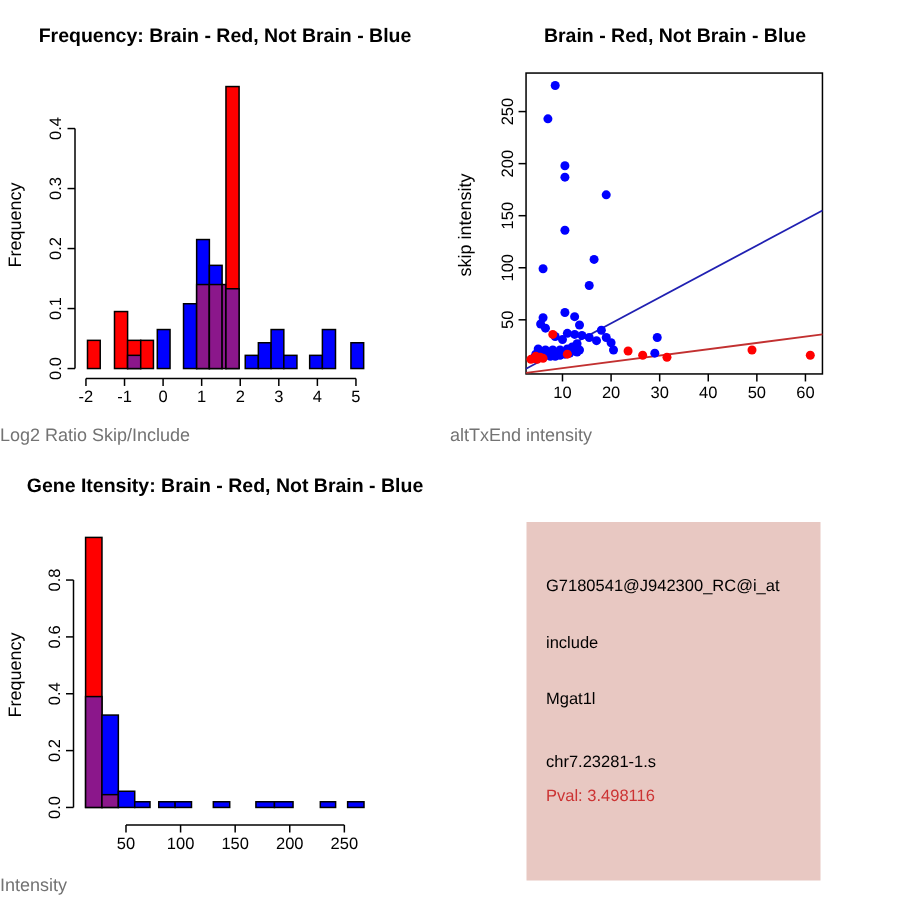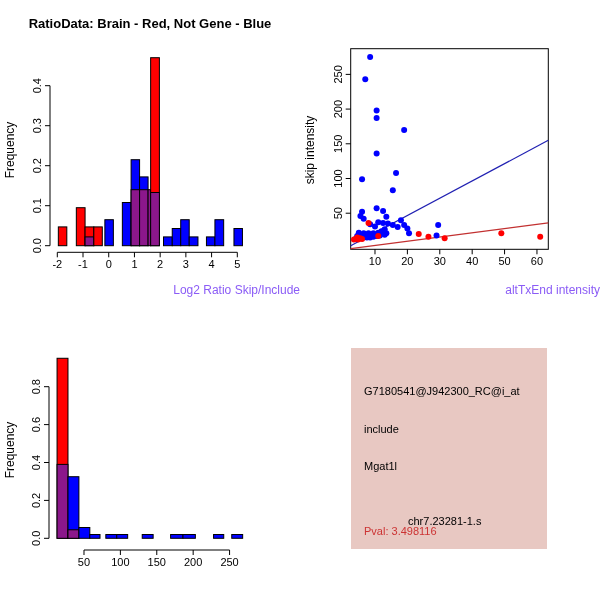--- a/index.html
+++ b/index.html
@@ -5,34 +5,34 @@
   html,body{margin:0;padding:0;background:#ffffff;}
   #canvas{position:relative;width:600px;height:600px;background:#ffffff;overflow:hidden;
           font-family:"Liberation Sans",sans-serif;}
   .panel{position:absolute;width:300px;height:300px;}
   #p1{left:0;top:0;} #p2{left:300px;top:0;} #p3{left:0;top:300px;} #p4{left:300px;top:300px;}
   .panel svg{position:absolute;left:0;top:0;}
   .title{position:absolute;top:16px;left:0;width:100%;text-align:center;
          font-size:13px;font-weight:bold;color:#000;white-space:nowrap;}
   .ylab{position:absolute;left:10px;top:150px;transform:translate(-50%,-50%) rotate(-90deg);
         font-size:12px;color:#000;white-space:nowrap;}
-  .xlab{position:absolute;top:283px;left:0;width:100%;text-align:right;font-size:12px;color:#8b5cf6;}
+  .xlab{position:absolute;top:283px;left:0;width:100%;text-align:left;font-size:12px;color:#737373;}
   svg text{font-family:"Liberation Sans",sans-serif;font-size:11px;fill:#000;}
-  .infobox{position:absolute;left:51px;top:48px;width:196px;height:201px;}
+  .infobox{position:absolute;left:51px;top:48px;width:196px;height:239px;}
   .iline{position:absolute;left:13px;font-size:11px;white-space:nowrap;}
   .iline:nth-child(1){top:37px;} .iline:nth-child(2){top:75px;} .iline:nth-child(3){top:112px;}
-  .iline:nth-child(4){top:167px;margin-left:44px;} .iline:nth-child(5){top:177px;}
+  .iline:nth-child(4){top:154px;} .iline:nth-child(5){top:177px;}
 </style>
 </head>
 <body>
 
 <div id="canvas">
 
   <section class="panel" id="p1">
-    <div class="title">RatioData: Brain - Red, Not Gene - Blue</div>
+    <div class="title">Frequency: Brain - Red, Not Brain - Blue</div>
     <div class="ylab">Frequency</div>
     <svg id="plot1" width="300" height="300">
         <line x1="57.3" y1="252.3" x2="237.3" y2="252.3" stroke="#000000"></line>
         <line x1="57.3" y1="252.3" x2="57.3" y2="257.3" stroke="#000000"></line>
         <text x="57.3" y="268.3" text-anchor="middle">-2</text>
         <line x1="83.01428571428572" y1="252.3" x2="83.01428571428572" y2="257.3" stroke="#000000"></line>
         <text x="83.01428571428572" y="268.3" text-anchor="middle">-1</text>
         <line x1="108.72857142857143" y1="252.3" x2="108.72857142857143" y2="257.3" stroke="#000000"></line>
         <text x="108.72857142857143" y="268.3" text-anchor="middle">0</text>
         <line x1="134.44285714285715" y1="252.3" x2="134.44285714285715" y2="257.3" stroke="#000000"></line>
@@ -75,20 +75,21 @@
         <rect x="180.72857142857146" y="219.7" width="8.485714285714266" height="26" fill="#0000FF" stroke="#000000" stroke-width="1"></rect>
         <rect x="189.21428571428572" y="236.89999999999998" width="8.74285714285719" height="8.800000000000011" fill="#0000FF" stroke="#000000" stroke-width="1"></rect>
         <rect x="206.44285714285718" y="236.89999999999998" width="8.485714285714266" height="8.800000000000011" fill="#0000FF" stroke="#000000" stroke-width="1"></rect>
         <rect x="214.92857142857144" y="219.7" width="8.742857142857133" height="26" fill="#0000FF" stroke="#000000" stroke-width="1"></rect>
         <rect x="233.9571428571429" y="228.5" width="8.485714285714266" height="17.19999999999999" fill="#0000FF" stroke="#000000" stroke-width="1"></rect>
       </svg>
     <div class="xlab">Log2 Ratio Skip/Include</div>
   </section>
 
   <section class="panel" id="p2">
+    <div class="title">Brain - Red, Not Brain - Blue</div>
     <div class="ylab">skip intensity</div>
     <svg id="plot2" width="300" height="300">
         <rect x="50.7" y="48.7" width="197.60000000000002" height="200.60000000000002" fill="none" stroke="#000000"></rect>
         <line x1="74.99508196721312" y1="249.3" x2="74.99508196721312" y2="254.3" stroke="#000000"></line>
         <text x="74.99508196721312" y="265.3" text-anchor="middle">10</text>
         <line x1="107.38852459016394" y1="249.3" x2="107.38852459016394" y2="254.3" stroke="#000000"></line>
         <text x="107.38852459016394" y="265.3" text-anchor="middle">20</text>
         <line x1="139.78196721311477" y1="249.3" x2="139.78196721311477" y2="254.3" stroke="#000000"></line>
         <text x="139.78196721311477" y="265.3" text-anchor="middle">30</text>
         <line x1="172.1754098360656" y1="249.3" x2="172.1754098360656" y2="254.3" stroke="#000000"></line>
@@ -169,20 +170,21 @@
         <circle cx="118.72622950819672" cy="234.02941176470588" r="3" fill="#FF0000"></circle>
         <circle cx="128.44426229508198" cy="236.80588235294118" r="3" fill="#FF0000"></circle>
         <circle cx="144.64098360655737" cy="238.19411764705885" r="3" fill="#FF0000"></circle>
         <circle cx="201.32950819672135" cy="233.33529411764707" r="3" fill="#FF0000"></circle>
         <circle cx="240.20163934426233" cy="236.80588235294118" r="3" fill="#FF0000"></circle>
       </svg>
     <div class="xlab">altTxEnd intensity</div>
   </section>
 
   <section class="panel" id="p3">
+    <div class="title">Gene Itensity: Brain - Red, Not Brain - Blue</div>
     <div class="ylab">Frequency</div>
     <svg id="plot3" width="300" height="300">
         <line x1="83.99285714285715" y1="250" x2="229.56428571428572" y2="250" stroke="#000000"></line>
         <line x1="83.99285714285715" y1="250" x2="83.99285714285715" y2="255" stroke="#000000"></line>
         <text x="83.99285714285715" y="266" text-anchor="middle">50</text>
         <line x1="120.3857142857143" y1="250" x2="120.3857142857143" y2="255" stroke="#000000"></line>
         <text x="120.3857142857143" y="266" text-anchor="middle">100</text>
         <line x1="156.77857142857144" y1="250" x2="156.77857142857144" y2="255" stroke="#000000"></line>
         <text x="156.77857142857144" y="266" text-anchor="middle">150</text>
         <line x1="193.17142857142858" y1="250" x2="193.17142857142858" y2="255" stroke="#000000"></line>
@@ -207,20 +209,21 @@
         <rect x="78.89785714285713" y="227.4985" width="10.917857142857159" height="10.801500000000004" fill="#0000FF" stroke="#000000" stroke-width="1"></rect>
         <rect x="89.8157142857143" y="234.51000000000002" width="10.189999999999998" height="3.789999999999992" fill="#0000FF" stroke="#000000" stroke-width="1"></rect>
         <rect x="105.82857142857142" y="234.51000000000002" width="10.917857142857144" height="3.789999999999992" fill="#0000FF" stroke="#000000" stroke-width="1"></rect>
         <rect x="116.74642857142857" y="234.51000000000002" width="10.917857142857144" height="3.789999999999992" fill="#0000FF" stroke="#000000" stroke-width="1"></rect>
         <rect x="142.22142857142856" y="234.51000000000002" width="10.917857142857144" height="3.789999999999992" fill="#0000FF" stroke="#000000" stroke-width="1"></rect>
         <rect x="170.60785714285717" y="234.51000000000002" width="12.37357142857141" height="3.789999999999992" fill="#0000FF" stroke="#000000" stroke-width="1"></rect>
         <rect x="182.98142857142858" y="234.51000000000002" width="12.37357142857141" height="3.789999999999992" fill="#0000FF" stroke="#000000" stroke-width="1"></rect>
         <rect x="213.55142857142857" y="234.51000000000002" width="10.190000000000026" height="3.789999999999992" fill="#0000FF" stroke="#000000" stroke-width="1"></rect>
         <rect x="231.74785714285713" y="234.51000000000002" width="10.917857142857144" height="3.789999999999992" fill="#0000FF" stroke="#000000" stroke-width="1"></rect>
       </svg>
+    <div class="xlab">Intensity</div>
   </section>
 
   <section class="panel" id="p4">
     <div class="infobox" id="infobox" style="background: rgb(232, 200, 194);">
       <div class="iline" style="color: rgb(0, 0, 0);">G7180541@J942300_RC@i_at</div>
       <div class="iline" style="color: rgb(0, 0, 0);">include</div>
       <div class="iline" style="color: rgb(0, 0, 0); text-align: right;">Mgat1l</div>
       <div class="iline" style="color: rgb(0, 0, 0);">chr7.23281-1.s</div>
       <div class="iline" style="color: rgb(204, 51, 51);">Pval: 3.498116</div>
     </div>

